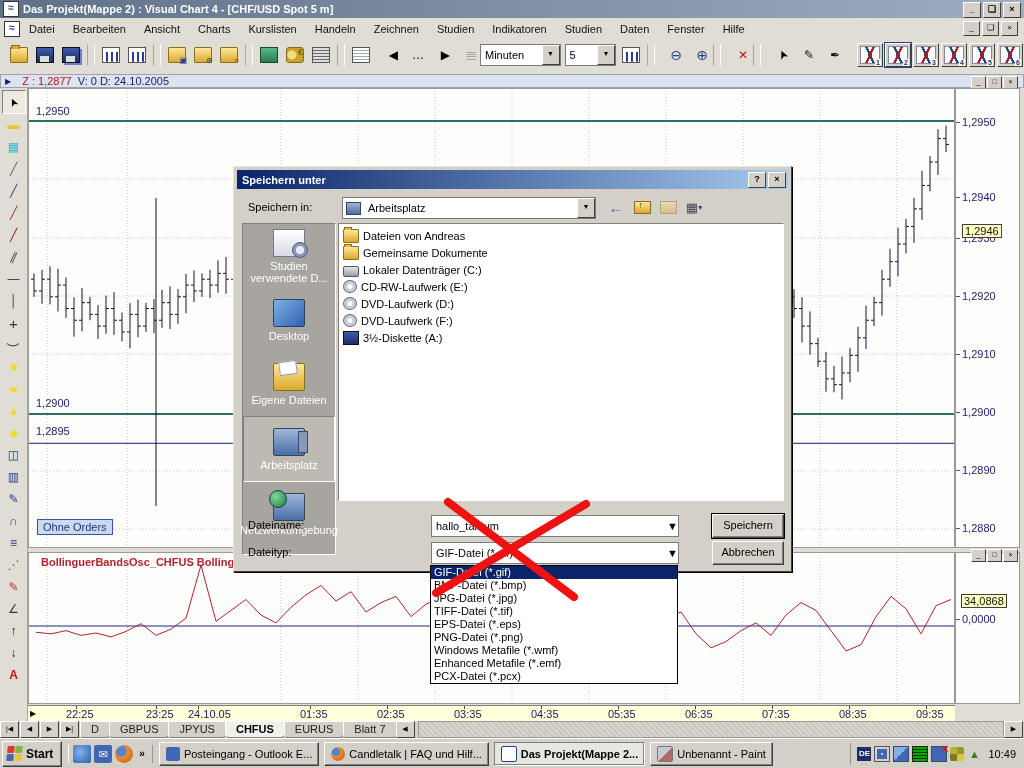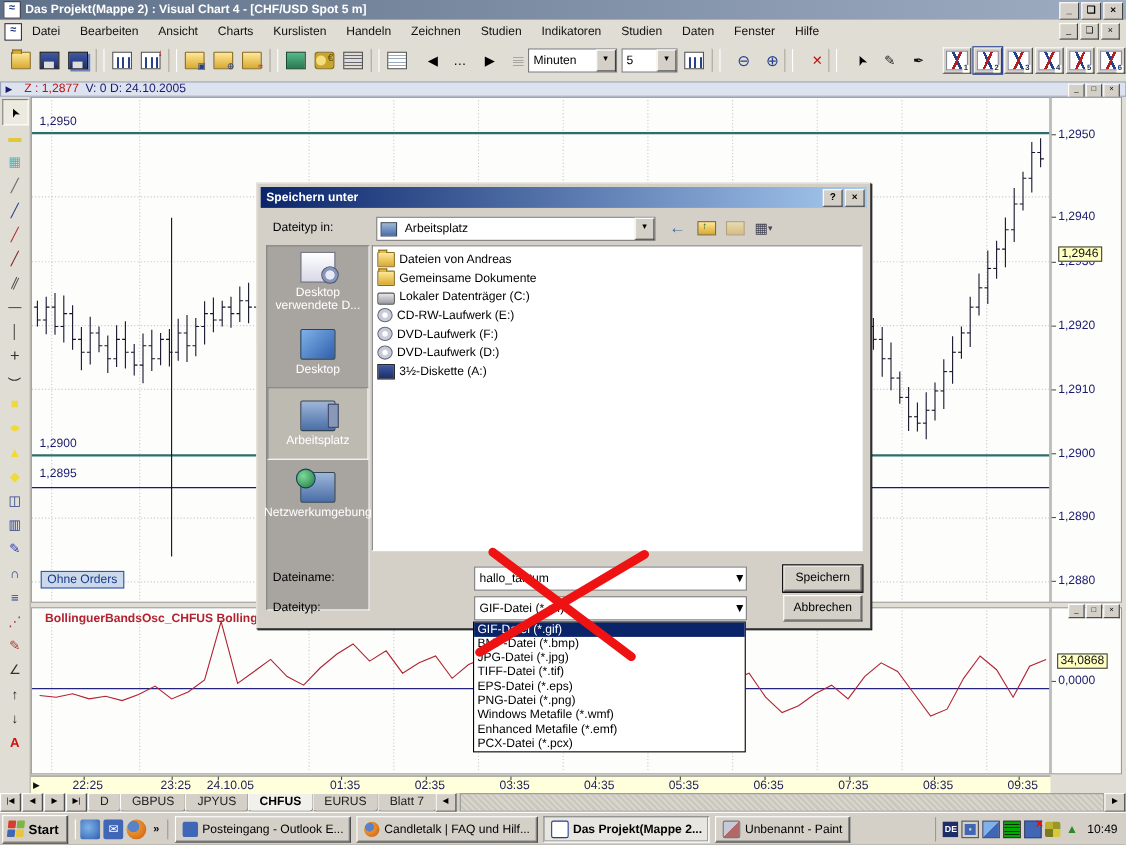--- a/index.html
+++ b/index.html
@@ -974,21 +974,21 @@
   </div>
 
   <div id="dialog">
     <div id="dlgtitle">
       <span>Speichern unter</span>
       <span id="dlgbtns">
         <span class="wbtn">?</span>
         <span class="wbtn">×</span>
       </span>
     </div>
-    <span id="dlglabel-savein">Dateityp in:</span>
+    <span id="dlglabel-savein">Speichern in:</span>
     <span class="combo" id="combo-savein">
       <span class="cicon"></span>
       <span class="cval">Arbeitsplatz</span>
       <span class="carr">▼</span>
     </span>
     <span id="dlgtools">
       <span class="dtool" style="color:#3a6ea5;font-weight:bold;font-size:15px">←</span>
       <span class="dtool">
           <span class="folder">
             <span style="position:absolute;left:4px;top:-2px;font-size:9px;color:#1a5a1a;font-weight:bold">↑</span>
@@ -999,26 +999,30 @@
         </span>
       <span class="dtool" style="color:#445">
           <span>▦</span>
           <span style="font-size:8px">▾</span>
         </span>
     </span>
     <div id="places">
 
     <div class="place">
         <span class="picon" data-icon="recent"></span>
-        <span>Desktop verwendete D...</span>
+        <span>Studien verwendete D...</span>
       </div>
         <div class="place">
         <span class="picon" data-icon="desktop"></span>
         <span>Desktop</span>
       </div>
+        <div class="place">
+        <span class="picon" data-icon="mydocs"></span>
+        <span>Eigene Dateien</span>
+      </div>
         <div class="place" data-sel="1">
         <span class="picon" data-icon="mycomputer"></span>
         <span>Arbeitsplatz</span>
       </div>
         <div class="place">
         <span class="picon" data-icon="network"></span>
         <span>Netzwerkumgebung</span>
       </div>
       </div>
     <div id="filelist">
@@ -1034,25 +1038,25 @@
         <div class="fitem">
         <span class="ficon" data-icon="drive"></span>
         <span>Lokaler Datenträger (C:)</span>
       </div>
         <div class="fitem">
         <span class="ficon" data-icon="cd"></span>
         <span>CD-RW-Laufwerk (E:)</span>
       </div>
         <div class="fitem">
         <span class="ficon" data-icon="cd"></span>
-        <span>DVD-Laufwerk (F:)</span>
+        <span>DVD-Laufwerk (D:)</span>
       </div>
         <div class="fitem">
         <span class="ficon" data-icon="cd"></span>
-        <span>DVD-Laufwerk (D:)</span>
+        <span>DVD-Laufwerk (F:)</span>
       </div>
         <div class="fitem">
         <span class="ficon" data-icon="floppy"></span>
         <span>3½-Diskette (A:)</span>
       </div>
       </div>
     <span id="lbl-dateiname">Dateiname:</span>
     <span class="fcombo" style="top:348px">
       <span class="cval">hallo_tantum</span>
       <span class="carr">▼</span>

